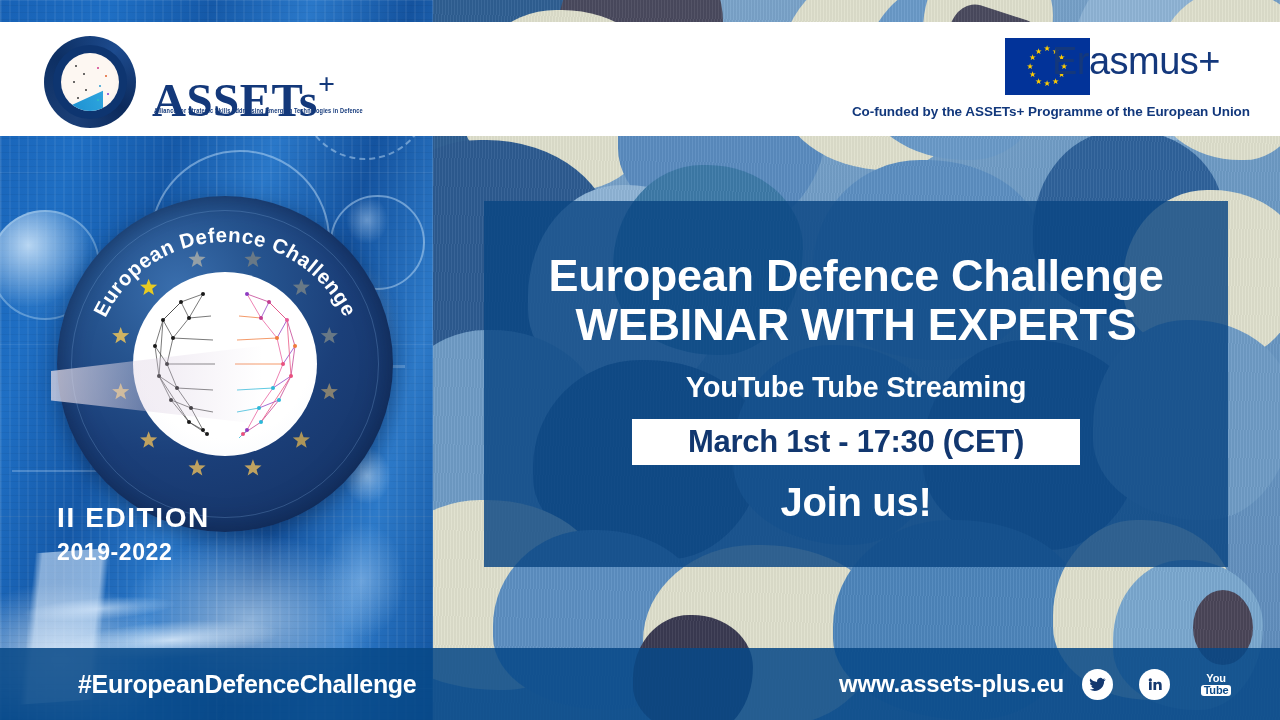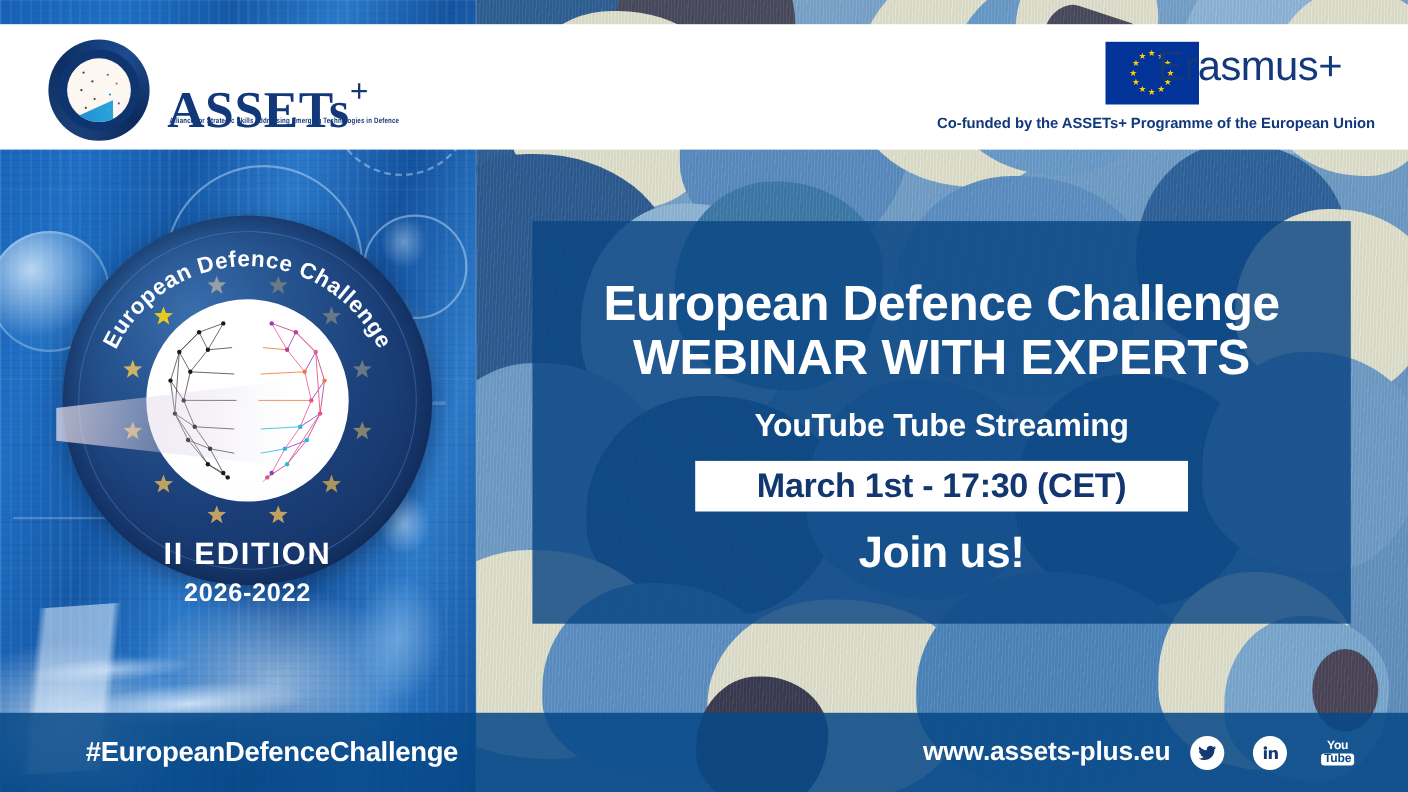--- a/index.html
+++ b/index.html
@@ -157,21 +157,21 @@
   .arcband{ position:absolute; inset:0; }
   .arc-text{ font-size:20.5px; font-weight:600; fill:#ffffff;
     letter-spacing:.6px; font-family:"Liberation Sans", sans-serif; }
   .beam{
     position:absolute; left:-6px; top:150px; width:210px; height:78px;
     background:linear-gradient(92deg, rgba(236,226,236,.72), rgba(214,200,222,.30) 55%, rgba(200,186,214,0) 100%);
     clip-path:polygon(0 32%, 100% 0, 100% 100%, 0 70%);
     pointer-events:none;
   }
   .edition{
-    position:absolute; left:57px; top:488px; width:336px; text-align:center;
+    position:absolute; left:57px; top:502px; width:336px; 
     color:#ffffff; z-index:22;
   }
   .edition .big{ font-size:28px; font-weight:700; letter-spacing:1.6px; }
   .edition .yrs{ font-size:23px; font-weight:700; letter-spacing:.6px; margin-top:5px; }
 
   
   .panel{
     position:absolute; left:484px; top:201px; width:744px; height:366px;
     background:rgba(10,70,130,.82);
     z-index:20; display:flex; flex-direction:column; align-items:center;
@@ -397,21 +397,21 @@
               <circle cx="22" cy="158" r="2" fill="#8e3bc2"></circle>
           </g>
         </svg>
       </div>
     </div>
     <div class="beam"></div>
   </div>
 
   <div class="edition">
     <div class="big">II  EDITION</div>
-    <div class="yrs">2026-2022</div>
+    <div class="yrs">2019-2022</div>
   </div>
 
   <div class="panel">
     <div class="p-title1">European Defence Challenge</div>
     <div class="p-title2">WEBINAR WITH EXPERTS</div>
     <div class="p-sub">YouTube Tube Streaming</div>
     <div class="p-date">March 1st - 17:30 (CET)</div>
     <div class="p-join">Join us!</div>
   </div>
 

